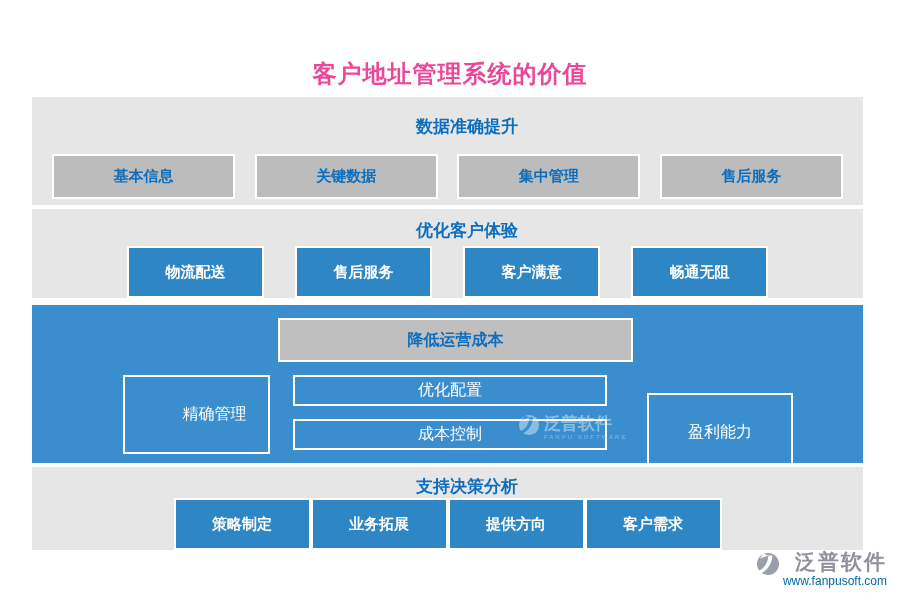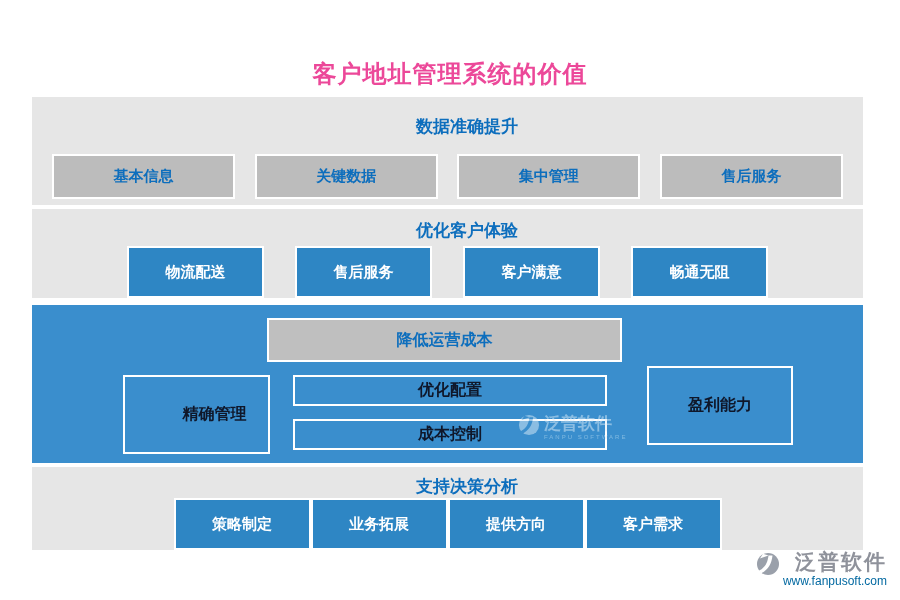--- a/index.html
+++ b/index.html
@@ -30,30 +30,30 @@
   #sec-4 .row{top:31px;}
 
   .gbox{width:183px;height:45px;background:#bcbcbc;border:2px solid #fff;
     display:flex;align-items:center;justify-content:center;
     color:#0d6ebd;font-weight:bold;font-size:15px;}
   .bbox{width:137px;height:52px;background:#2e86c4;border:2px solid #fff;
     display:flex;align-items:center;justify-content:center;
     color:#fff;font-weight:bold;font-size:15px;}
 
   
-  .big-gray{position:absolute;left:235px;top:13px;width:355px;height:44px;
+  .big-gray{position:absolute;left:246px;top:13px;width:355px;height:44px;
     background:#bfbfbf;border:2px solid #fff;display:flex;align-items:center;justify-content:center;
     color:#0d6ebd;font-weight:bold;font-size:16px;}
   .outline-box{position:absolute;border:2px solid #fff;background:transparent;
     display:flex;align-items:center;justify-content:center;
-    color:#0f172a;font-weight:bold;font-size:16px;text-align:right;}
+    color:#ffffff;font-weight:normal;font-size:16px;text-align:right;}
   .ob-left{left:91px;top:70px;width:147px;height:79px;padding-left:36px;}
   .ob-mid-top{left:261px;top:70px;width:314px;height:31px;}
   .ob-mid-bottom{left:261px;top:114px;width:314px;height:31px;}
-  .ob-right{left:615px;top:61px;width:146px;height:79px;}
+  .ob-right{left:615px;top:88px;width:146px;height:79px;}
 
   .watermark{position:absolute;left:486px;top:108px;display:flex;align-items:center;
     gap:4px;opacity:0.5;pointer-events:none;}
   .watermark .wm-text{display:flex;flex-direction:column;line-height:1;}
   .watermark .wm-name{font-size:17px;font-weight:bold;color:#dcedf8;}
   .watermark .wm-sub{font-size:6px;color:#bfe0f2;letter-spacing:2px;margin-top:2px;}
 
   .footer-logo{position:absolute;top:551px;right:13px;display:flex;align-items:flex-start;gap:3px;}
   .fl-text{display:flex;flex-direction:column;align-items:flex-end;line-height:1;}
   .fl-name{font-size:21px;font-weight:bold;color:#8f929b;letter-spacing:2px;}

